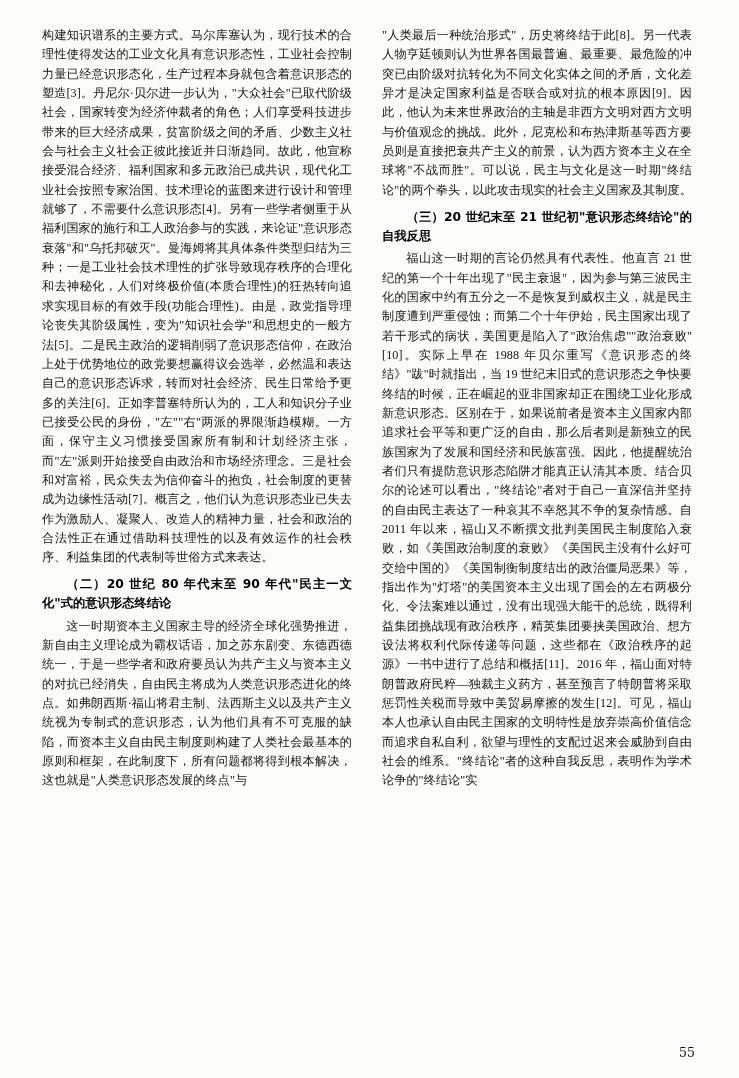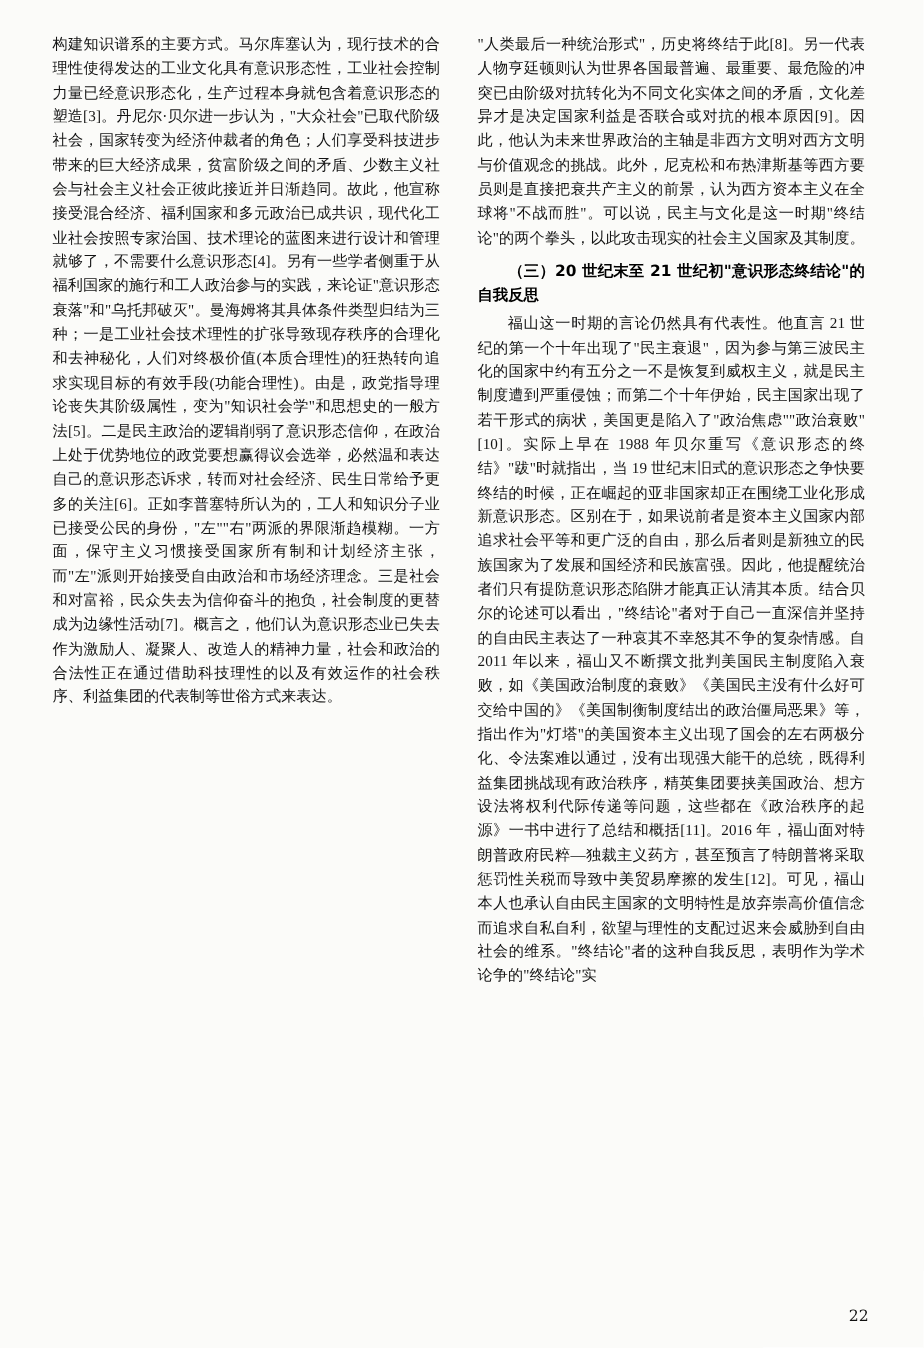--- a/index.html
+++ b/index.html
@@ -67,23 +67,25 @@
   }
 </style>
 </head>
 <body>
 
 <div class="page">
   <div class="columns">
 
     <div class="col">
       <p class="para noindent">构建知识谱系的主要方式。马尔库塞认为，现行技术的合理性使得发达的工业文化具有意识形态性，工业社会控制力量已经意识形态化，生产过程本身就包含着意识形态的塑造[3]。丹尼尔·贝尔进一步认为，"大众社会"已取代阶级社会，国家转变为经济仲裁者的角色；人们享受科技进步带来的巨大经济成果，贫富阶级之间的矛盾、少数主义社会与社会主义社会正彼此接近并日渐趋同。故此，他宣称接受混合经济、福利国家和多元政治已成共识，现代化工业社会按照专家治国、技术理论的蓝图来进行设计和管理就够了，不需要什么意识形态[4]。另有一些学者侧重于从福利国家的施行和工人政治参与的实践，来论证"意识形态衰落"和"乌托邦破灭"。曼海姆将其具体条件类型归结为三种；一是工业社会技术理性的扩张导致现存秩序的合理化和去神秘化，人们对终极价值(本质合理性)的狂热转向追求实现目标的有效手段(功能合理性)。由是，政党指导理论丧失其阶级属性，变为"知识社会学"和思想史的一般方法[5]。二是民主政治的逻辑削弱了意识形态信仰，在政治上处于优势地位的政党要想赢得议会选举，必然温和表达自己的意识形态诉求，转而对社会经济、民生日常给予更多的关注[6]。正如李普塞特所认为的，工人和知识分子业已接受公民的身份，"左""右"两派的界限渐趋模糊。一方面，保守主义习惯接受国家所有制和计划经济主张，而"左"派则开始接受自由政治和市场经济理念。三是社会和对富裕，民众失去为信仰奋斗的抱负，社会制度的更替成为边缘性活动[7]。概言之，他们认为意识形态业已失去作为激励人、凝聚人、改造人的精神力量，社会和政治的合法性正在通过借助科技理性的以及有效运作的社会秩序、利益集团的代表制等世俗方式来表达。</p>
+      <h3 class="heading">（二）20 世纪 80 年代末至 90 年代"民主一文化"式的意识形态终结论</h3>
+      <p class="para">这一时期资本主义国家主导的经济全球化强势推进，新自由主义理论成为霸权话语，加之苏东剧变、东德西德统一，于是一些学者和政府要员认为共产主义与资本主义的对抗已经消失，自由民主将成为人类意识形态进化的终点。如弗朗西斯·福山将君主制、法西斯主义以及共产主义统视为专制式的意识形态，认为他们具有不可克服的缺陷，而资本主义自由民主制度则构建了人类社会最基本的原则和框架，在此制度下，所有问题都将得到根本解决，这也就是"人类意识形态发展的终点"与</p>
     </div>
 
     <div class="col">
       <p class="para noindent">"人类最后一种统治形式"，历史将终结于此[8]。另一代表人物亨廷顿则认为世界各国最普遍、最重要、最危险的冲突已由阶级对抗转化为不同文化实体之间的矛盾，文化差异才是决定国家利益是否联合或对抗的根本原因[9]。因此，他认为未来世界政治的主轴是非西方文明对西方文明与价值观念的挑战。此外，尼克松和布热津斯基等西方要员则是直接把衰共产主义的前景，认为西方资本主义在全球将"不战而胜"。可以说，民主与文化是这一时期"终结论"的两个拳头，以此攻击现实的社会主义国家及其制度。</p>
       <h3 class="heading">（三）20 世纪末至 21 世纪初"意识形态终结论"的自我反思</h3>
       <p class="para">福山这一时期的言论仍然具有代表性。他直言 21 世纪的第一个十年出现了"民主衰退"，因为参与第三波民主化的国家中约有五分之一不是恢复到威权主义，就是民主制度遭到严重侵蚀；而第二个十年伊始，民主国家出现了若干形式的病状，美国更是陷入了"政治焦虑""政治衰败"[10]。实际上早在 1988 年贝尔重写《意识形态的终结》"跋"时就指出，当 19 世纪末旧式的意识形态之争快要终结的时候，正在崛起的亚非国家却正在围绕工业化形成新意识形态。区别在于，如果说前者是资本主义国家内部追求社会平等和更广泛的自由，那么后者则是新独立的民族国家为了发展和国经济和民族富强。因此，他提醒统治者们只有提防意识形态陷阱才能真正认清其本质。结合贝尔的论述可以看出，"终结论"者对于自己一直深信并坚持的自由民主表达了一种哀其不幸怒其不争的复杂情感。自 2011 年以来，福山又不断撰文批判美国民主制度陷入衰败，如《美国政治制度的衰败》《美国民主没有什么好可交给中国的》《美国制衡制度结出的政治僵局恶果》等，指出作为"灯塔"的美国资本主义出现了国会的左右两极分化、令法案难以通过，没有出现强大能干的总统，既得利益集团挑战现有政治秩序，精英集团要挟美国政治、想方设法将权利代际传递等问题，这些都在《政治秩序的起源》一书中进行了总结和概括[11]。2016 年，福山面对特朗普政府民粹—独裁主义药方，甚至预言了特朗普将采取惩罚性关税而导致中美贸易摩擦的发生[12]。可见，福山本人也承认自由民主国家的文明特性是放弃崇高价值信念而追求自私自利，欲望与理性的支配过迟来会威胁到自由社会的维系。"终结论"者的这种自我反思，表明作为学术论争的"终结论"实</p>
     </div>
 
   </div>
-  <div class="pagenum">22</div>
+  <div class="pagenum">55</div>
 </div>
 
 </body></html>

